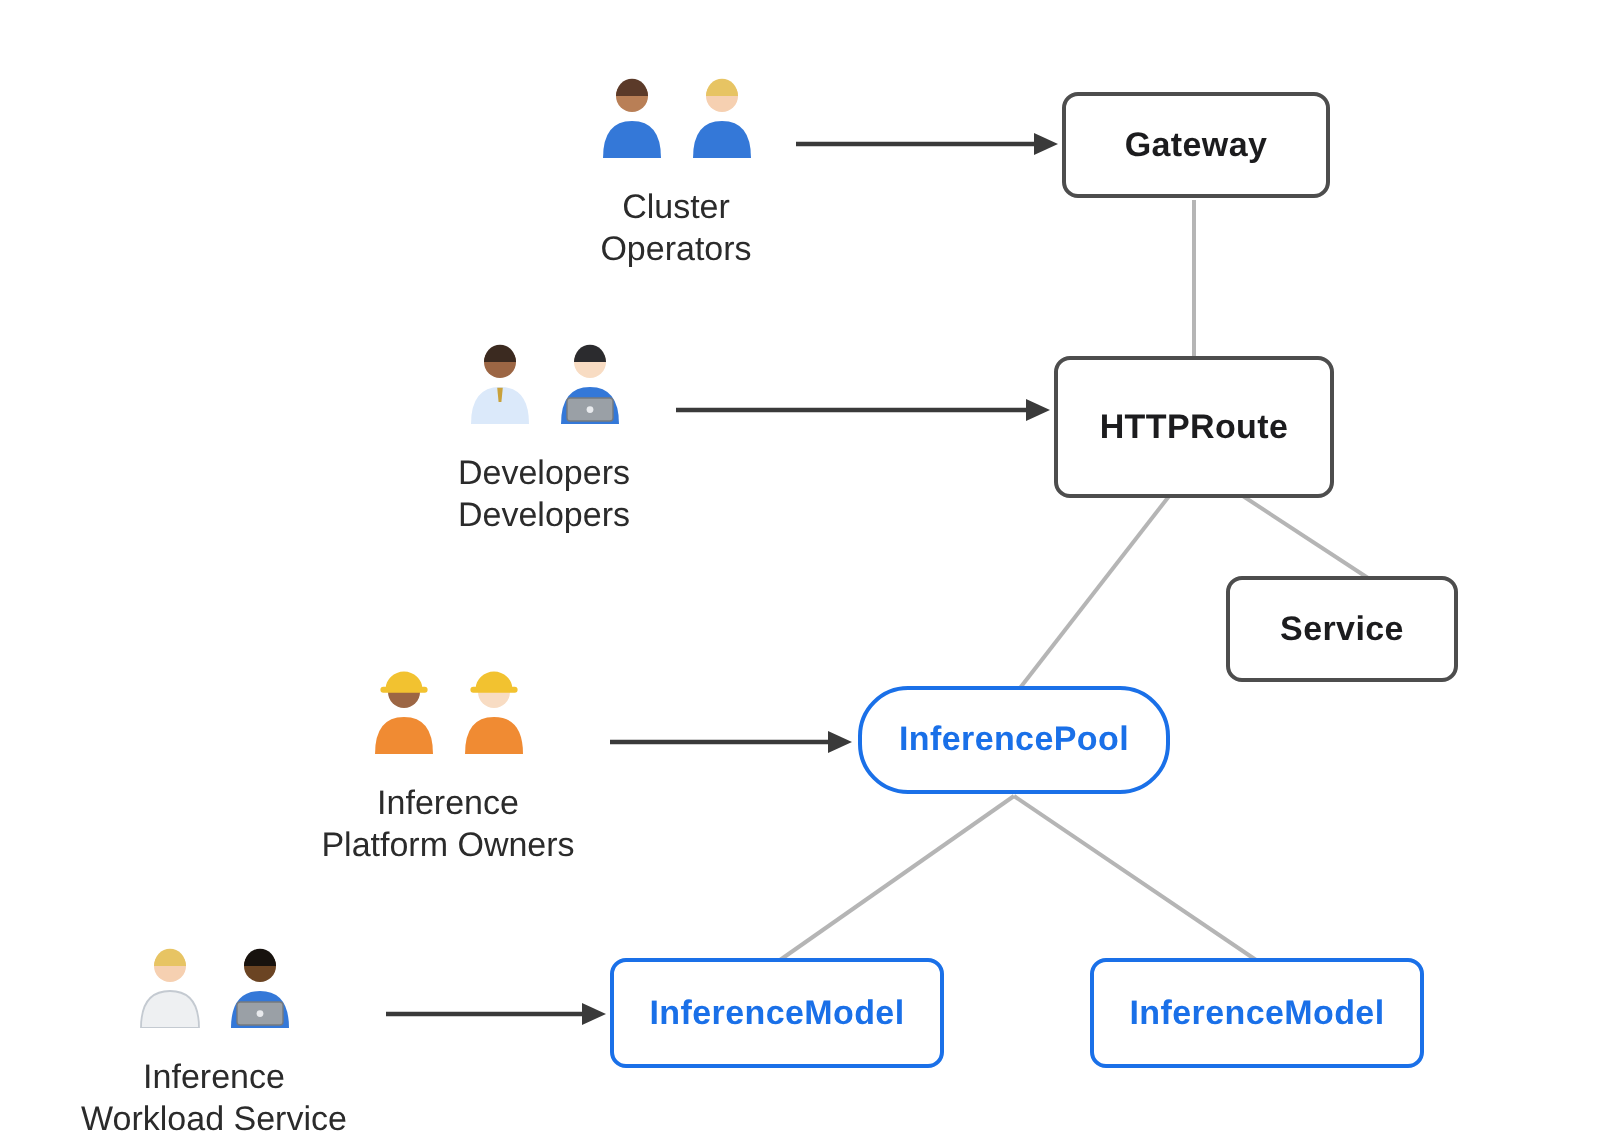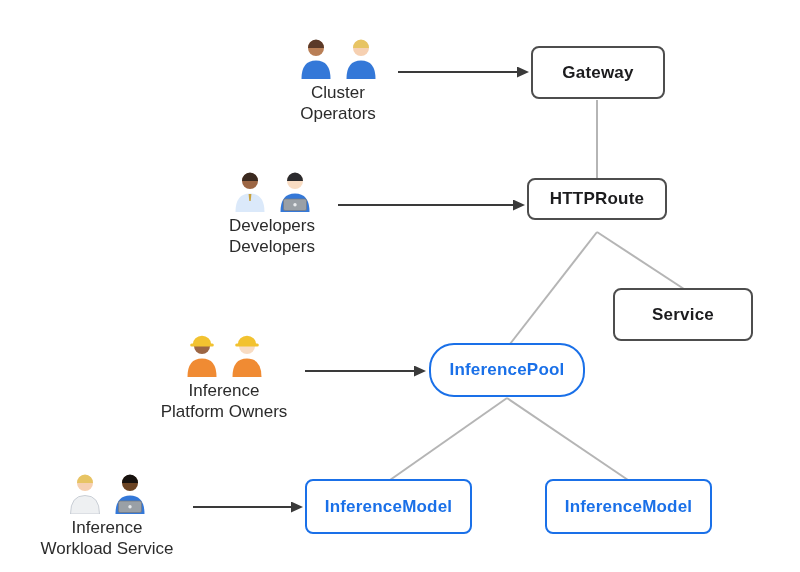--- a/index.html
+++ b/index.html
@@ -12,26 +12,26 @@
     background:#ffffff;border:2px solid #4d4d4d;border-radius:8px;
     font-weight:bold;font-size:17px;color:#1c1c1e;letter-spacing:.2px;
     box-sizing:border-box;
     text-align:center;
   }
   .node.blue{border-color:#1a70e8;color:#1a70e8;}
 
   .persona{position:absolute;width:170px;text-align:center;}
   .persona-icons{display:flex;justify-content:center;align-items:flex-end;gap:5px;height:46px;}
   .persona-icons svg{display:block;}
-  .persona-label{margin-top:3px;font-size:17px;line-height:21px;color:#2b2b2b;}
+  .persona-label{margin-top:14px;font-size:17px;line-height:21px;color:#2b2b2b;}
 
   
   #node-gateway            {left:531px;top:46px; width:134px;height:53px;}
-  #node-httproute          {left:527px;top:178px;width:140px;height:42px;}
-  #node-service            {left:613px;top:288px;width:140px;height:53px;}
+  #node-httproute          {left:527px;top:178px;width:140px;height:71px;}
+  #node-service            {left:613px;top:288px;width:116px;height:53px;}
   #node-inferencepool      {left:429px;top:343px;width:156px;height:54px;border-radius:25px;}
   #node-inferencemodel-l   {left:305px;top:479px;width:167px;height:55px;}
   #node-inferencemodel-r   {left:545px;top:479px;width:167px;height:55px;}
 
   
   #persona-cluster-operators          {left:253px;top:33px;}
   #persona-application-developers     {left:187px;top:166px;}
   #persona-inference-platform-owners  {left:139px;top:331px;}
   #persona-inference-workload-owners  {left:22px; top:468px;}
 </style>

